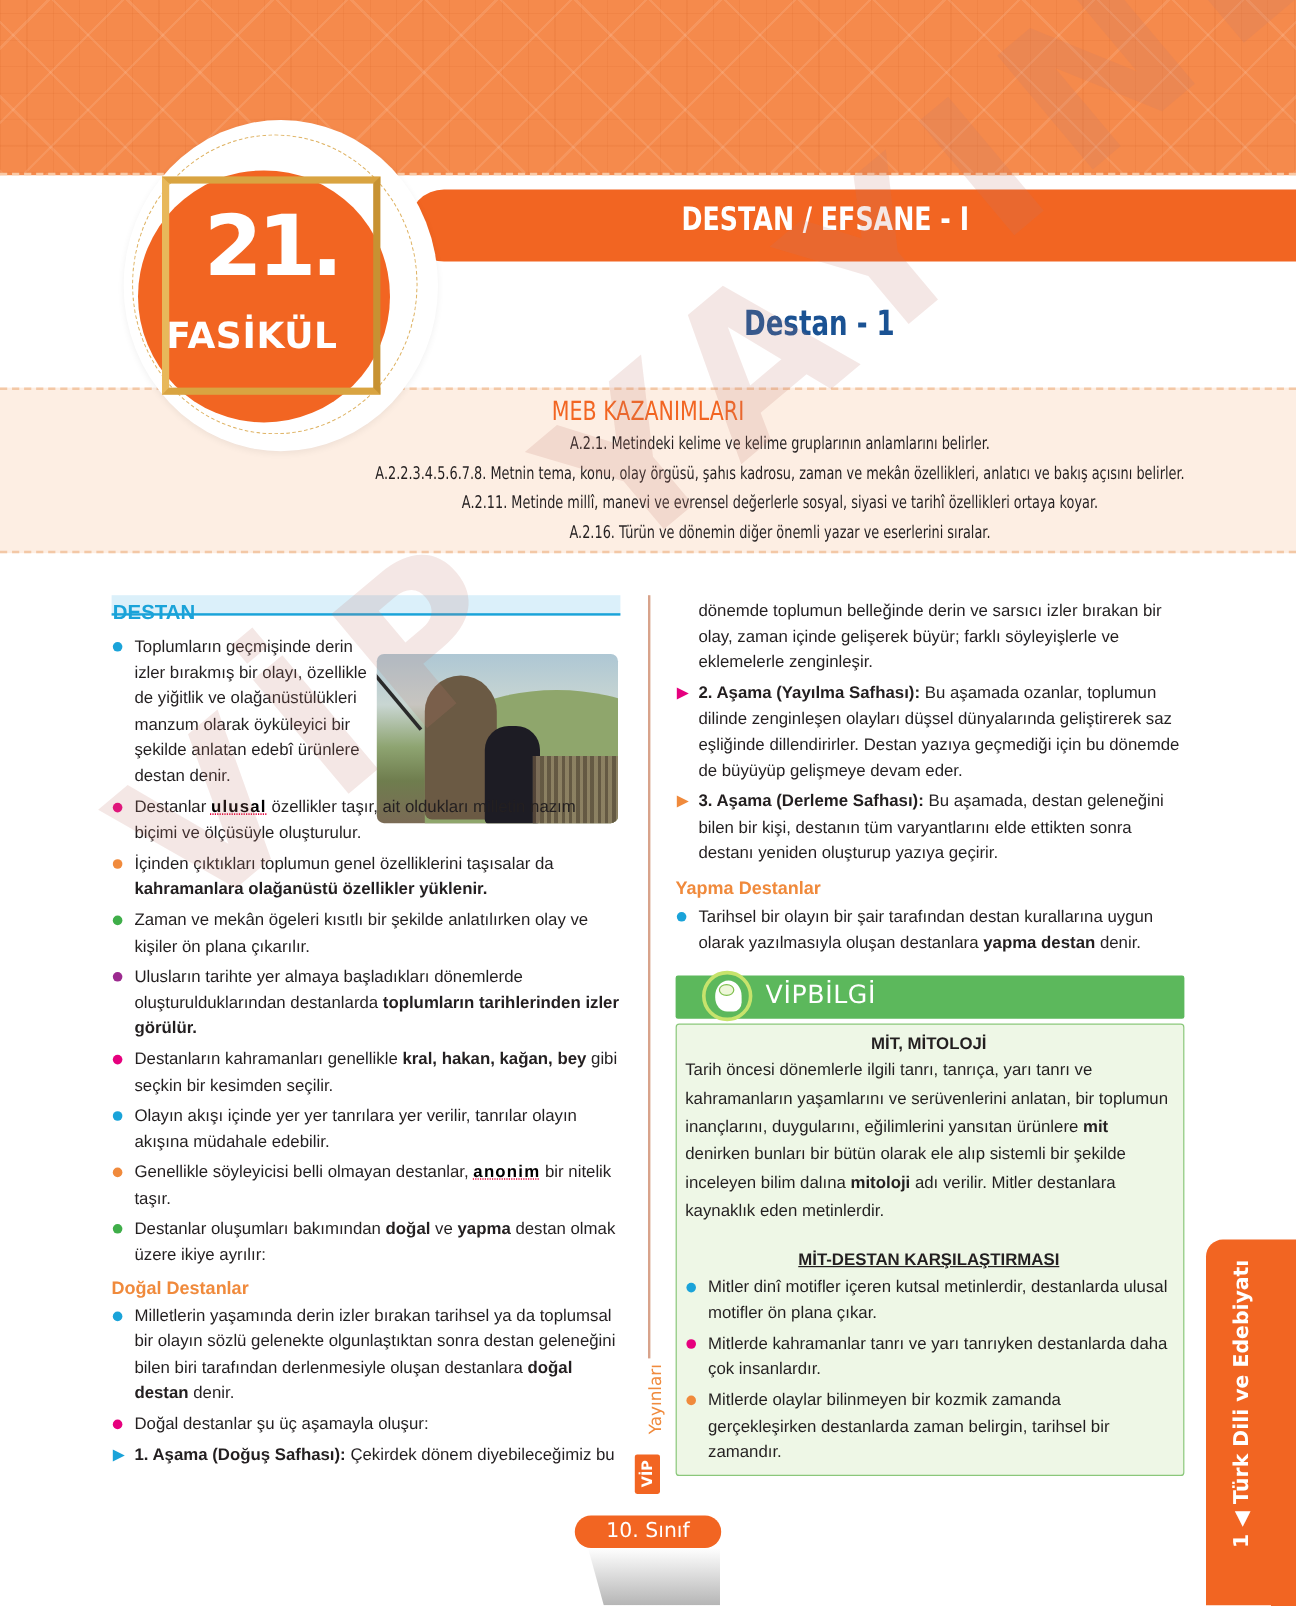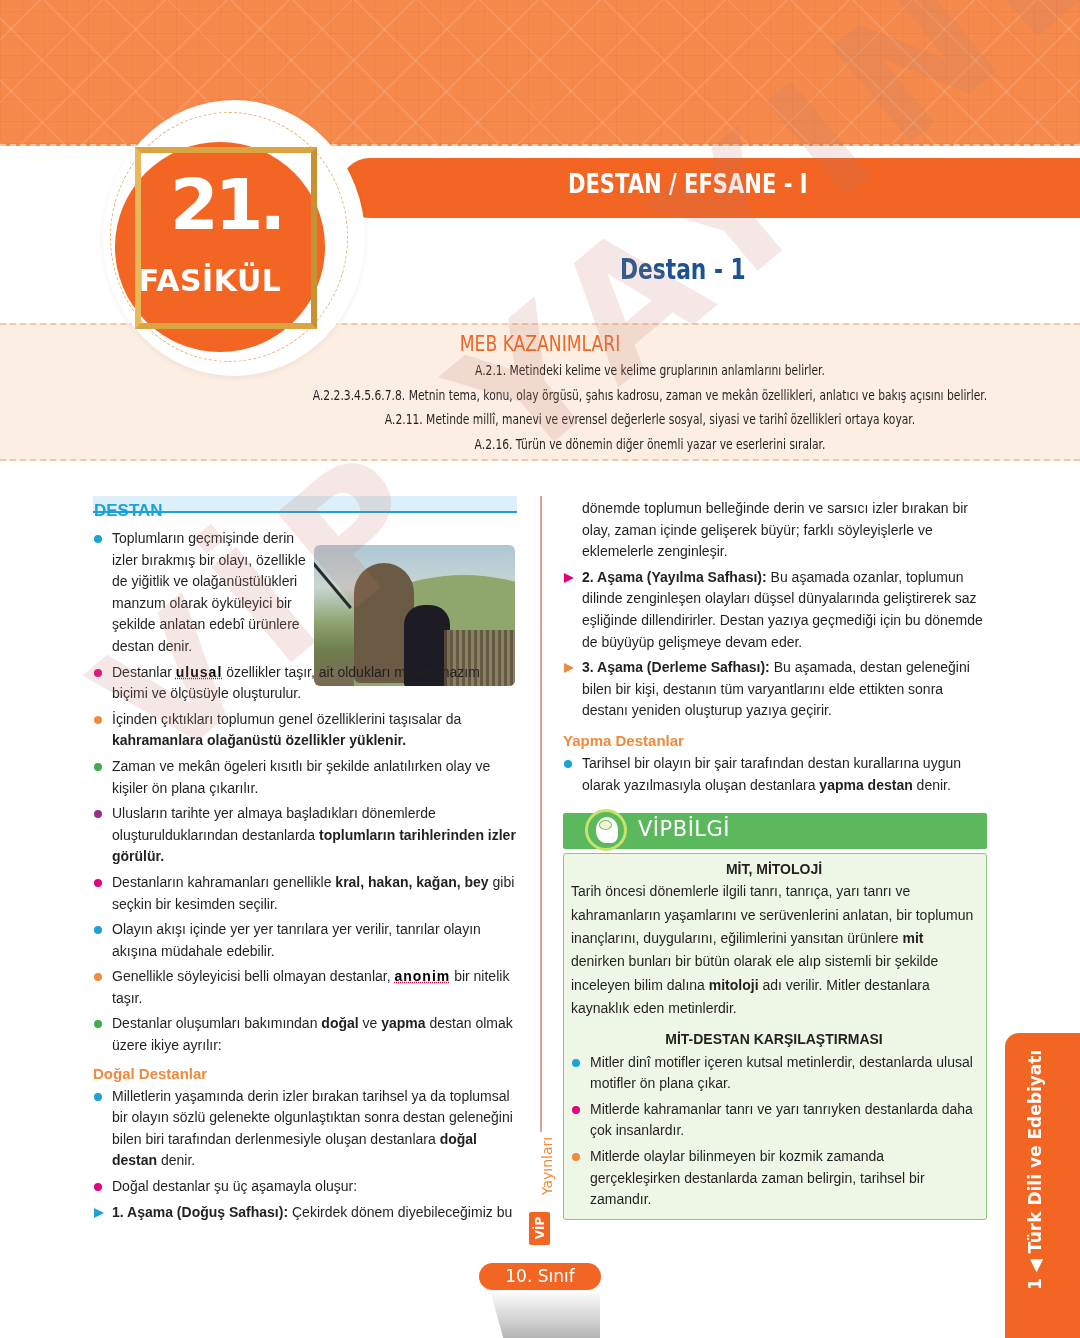--- a/index.html
+++ b/index.html
@@ -292,21 +292,21 @@
       <div class="head"></div>
         <div class="brain"></div>
     </div>
     <div class="vip-title">VİPBİLGİ</div>
   </div>
   <div class="vip-body">
     <div class="h">MİT, MİTOLOJİ</div>
     <div class="t">
       <span>Tarih öncesi dönemlerle ilgili tanrı, tanrıça, yarı tanrı ve kahramanların yaşamlarını ve serüvenlerini anlatan, bir toplumun inançlarını, duygularını, eğilimlerini yansıtan ürünlere </span><span class="b">mit</span><span> denirken bunları bir bütün olarak ele alıp sistemli bir şekilde inceleyen bilim dalına </span><span class="b">mitoloji</span><span> adı verilir. Mitler destanlara kaynaklık eden metinlerdir.</span>
     </div>
-    <div class="h" style="margin-top:7px;">MİT-DESTAN KARŞILAŞTIRMASI</div>
+    <div class="h" style="margin-top:17px;text-decoration:underline;">MİT-DESTAN KARŞILAŞTIRMASI</div>
     <div class="p" style="margin-top:2px;">
       <span class="dot" style="background:#1aa3d9"></span>
       <span>Mitler dinî motifler içeren kutsal metinlerdir, destanlarda ulusal motifler ön plana çıkar.</span>
     </div>
     <div class="p">
       <span class="dot" style="background:#e6007e"></span>
       <span>Mitlerde kahramanlar tanrı ve yarı tanrıyken destanlarda daha çok insanlardır.</span>
     </div>
     <div class="p">
       <span class="dot" style="background:#f08a3c"></span>

